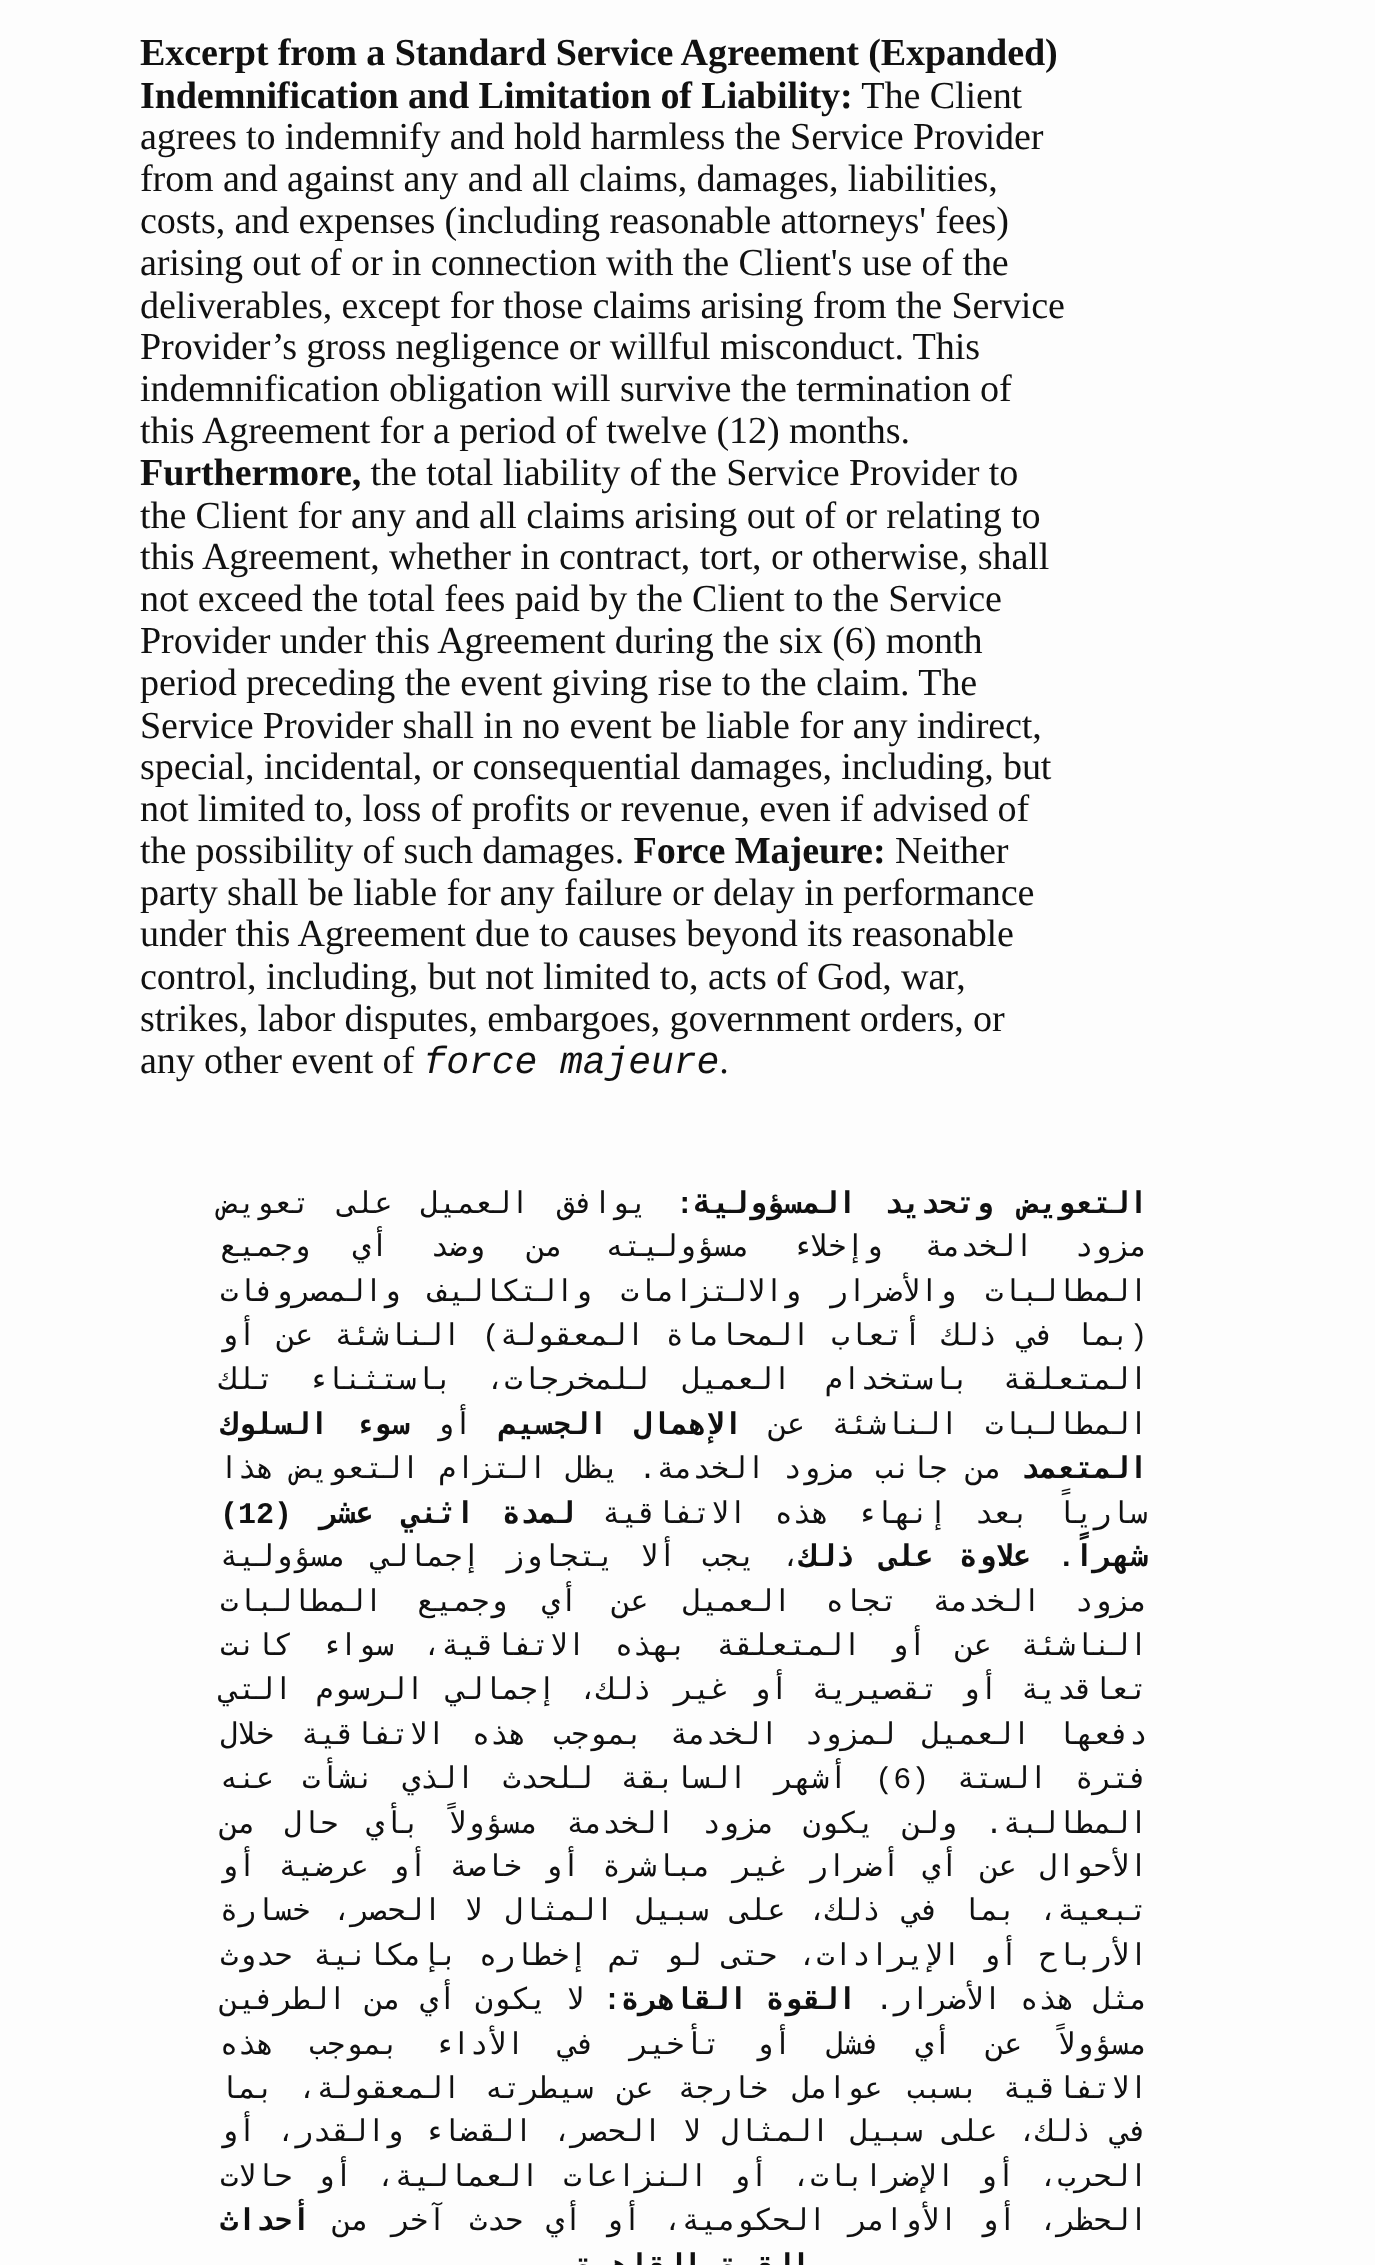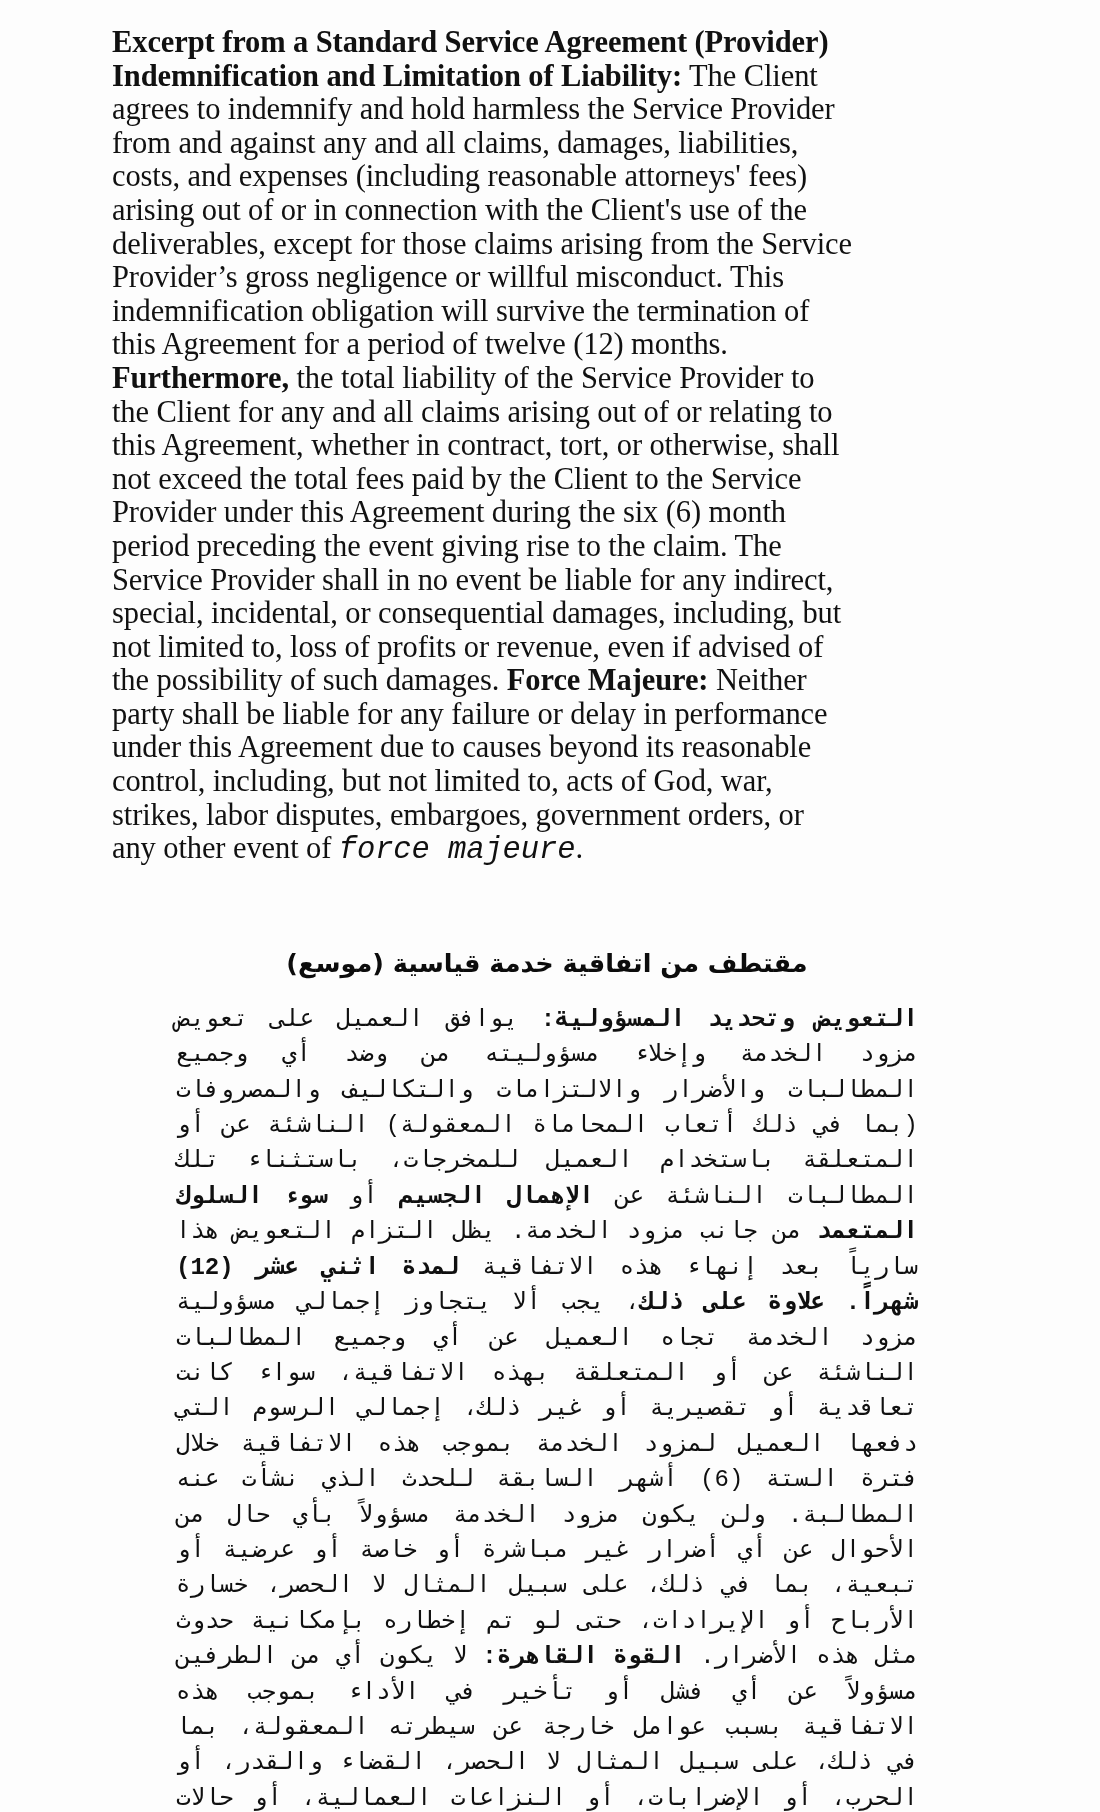--- a/index.html
+++ b/index.html
@@ -79,27 +79,26 @@
   .ar-body .bold {
     font-weight: bold;
   }
 </style>
 </head>
 <body>
 
 <div class="page">
 
   <div class="en-block">
-    <span class="bold">Excerpt from a Standard Service Agreement (Provider)</span>
+    <span class="bold">Excerpt from a Standard Service Agreement (Expanded)</span>
     <span class="bold">Indemnification and Limitation of Liability:</span><span> The Client agrees to indemnify and hold harmless the Service Provider from and against any and all claims, damages, liabilities, costs, and expenses (including reasonable attorneys' fees) arising out of or in connection with the Client's use of the deliverables, except for those claims arising from the Service Provider’s gross negligence or willful misconduct. This indemnification obligation will survive the termination of this Agreement for a period of twelve (12) months. </span><span class="bold">Furthermore,</span><span> the total liability of the Service Provider to the Client for any and all claims arising out of or relating to this Agreement, whether in contract, tort, or otherwise, shall not exceed the total fees paid by the Client to the Service Provider under this Agreement during the six (6) month period preceding the event giving rise to the claim. The Service Provider shall in no event be liable for any indirect, special, incidental, or consequential damages, including, but not limited to, loss of profits or revenue, even if advised of the possibility of such damages. </span><span class="bold">Force Majeure:</span><span> Neither party shall be liable for any failure or delay in performance under this Agreement due to causes beyond its reasonable control, including, but not limited to, acts of God, war, strikes, labor disputes, embargoes, government orders, or any other event of </span><span class="ital">force majeure</span><span>.</span>
   </div>
 
   <div class="lang-gap"></div>
 
   <div class="ar-wrap">
-    <div class="ar-heading">مقتطف من اتفاقية خدمة قياسية (موسع)</div>
 
     <div class="ar-body">
       <span class="bold">التعويض وتحديد المسؤولية:</span><span> يوافق العميل على تعويض مزود الخدمة وإخلاء مسؤوليته من وضد أي وجميع المطالبات والأضرار والالتزامات والتكاليف والمصروفات (بما في ذلك أتعاب المحاماة المعقولة) الناشئة عن أو المتعلقة باستخدام العميل للمخرجات، باستثناء تلك المطالبات الناشئة عن </span><span class="bold">الإهمال الجسيم</span><span> أو </span><span class="bold">سوء السلوك المتعمد</span><span> من جانب مزود الخدمة. يظل التزام التعويض هذا سارياً بعد إنهاء هذه الاتفاقية </span><span class="bold">لمدة اثني عشر (12) شهراً.</span><span class="bold"> علاوة على ذلك</span><span>، يجب ألا يتجاوز إجمالي مسؤولية مزود الخدمة تجاه العميل عن أي وجميع المطالبات الناشئة عن أو المتعلقة بهذه الاتفاقية، سواء كانت تعاقدية أو تقصيرية أو غير ذلك، إجمالي الرسوم التي دفعها العميل لمزود الخدمة بموجب هذه الاتفاقية خلال فترة الستة (6) أشهر السابقة للحدث الذي نشأت عنه المطالبة. ولن يكون مزود الخدمة مسؤولاً بأي حال من الأحوال عن أي أضرار غير مباشرة أو خاصة أو عرضية أو تبعية، بما في ذلك، على سبيل المثال لا الحصر، خسارة الأرباح أو الإيرادات، حتى لو تم إخطاره بإمكانية حدوث مثل هذه الأضرار. </span><span class="bold">القوة القاهرة:</span><span> لا يكون أي من الطرفين مسؤولاً عن أي فشل أو تأخير في الأداء بموجب هذه الاتفاقية بسبب عوامل خارجة عن سيطرته المعقولة، بما في ذلك، على سبيل المثال لا الحصر، القضاء والقدر، أو الحرب، أو الإضرابات، أو النزاعات العمالية، أو حالات الحظر، أو الأوامر الحكومية، أو أي حدث آخر من </span><span class="bold">أحداث القوة القاهرة</span><span>.</span>
     </div>
   </div>
 
 </div>
 
 </body></html>

